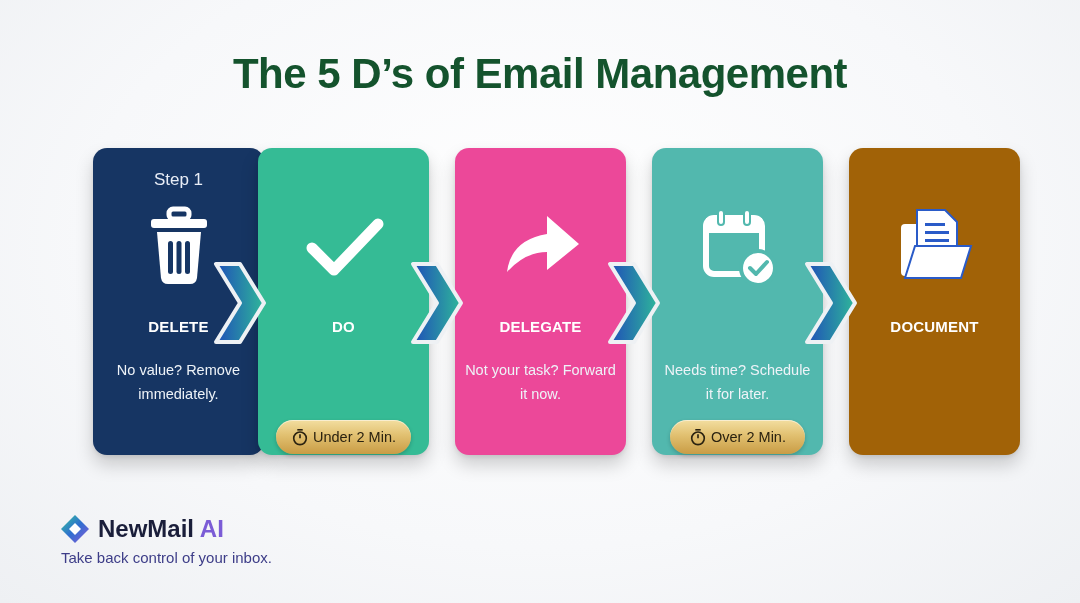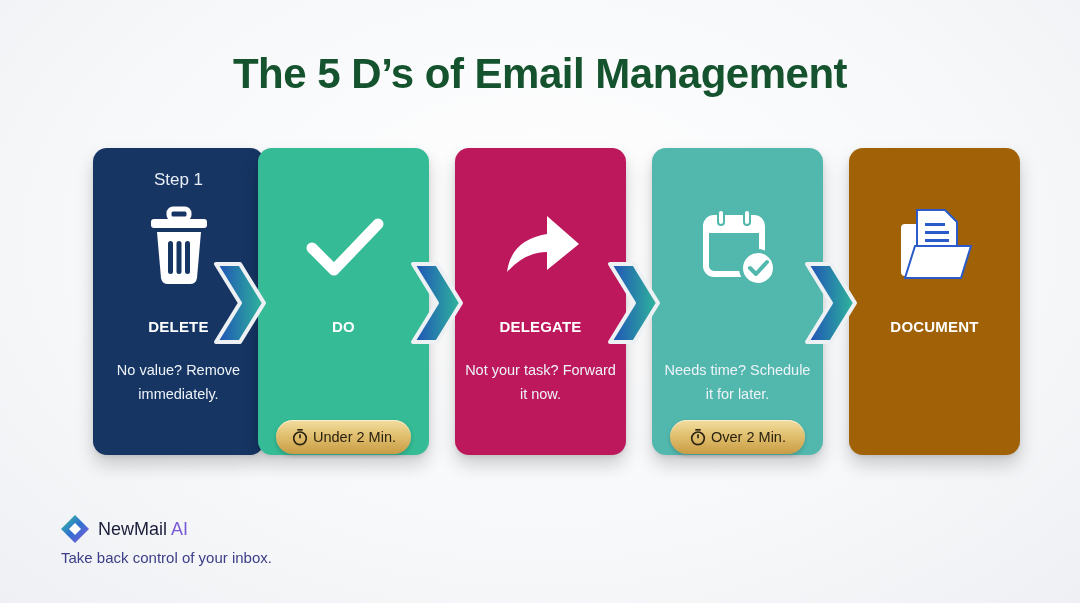--- a/index.html
+++ b/index.html
@@ -24,21 +24,21 @@
   .card .desc { position: absolute; top: 210px; left: 10px; right: 10px; font-size: 14.5px; line-height: 24px; color: #eef3f8; }
   .badge {
     position: absolute; left: 18px; right: 18px; top: 272px; height: 34px; border-radius: 17px;
     background: linear-gradient(180deg, #f3dea0 0%, #e1c070 45%, #c99c45 100%);
     box-shadow: 0 2px 4px rgba(0,0,0,0.2), inset 0 1px 0 rgba(255,255,255,0.5);
     color: #2a2210; font-size: 14.5px; display: flex; align-items: center; justify-content: center; gap: 4px;
   }
   .badge svg { width: 18px; height: 18px; }
   .chev { position: absolute; top: 258px; width: 60px; height: 90px; }
   .brand { position: absolute; left: 60px; top: 514px; display: flex; align-items: center; gap: 8px; }
-  .brand .name { font-size: 18px; font-weight: 400; color: #1a1e3a; }
+  .brand .name { font-size: 24px; font-weight: 700; color: #1a1e3a; }
   .brand .ai { color: #7b5cd6; }
   .tagline { position: absolute; left: 61px; top: 549px; font-size: 15px; color: #3d3d88; }
 </style>
 </head>
 <body>
 
 <div class="title">The 5 D’s of Email Management</div>
 
 <div class="card" style="left:61px;background:#163563;margin-left:32px;">
   <div class="step">Step 1</div>
@@ -62,21 +62,21 @@
   <div class="badge">
     <svg viewBox="0 0 20 20">
         <circle cx="10" cy="11.5" r="7" fill="none" stroke="#2a2210" stroke-width="1.8"></circle>
         <line x1="7" y1="2" x2="13" y2="2" stroke="#2a2210" stroke-width="1.8"></line>
         <line x1="10" y1="11.5" x2="10" y2="7" stroke="#2a2210" stroke-width="1.8"></line>
       </svg>
     <span>Under 2 Min.</span>
   </div>
 </div>
 
-<div class="card" style="left:455px;background:#be185d;text-align:center;">
+<div class="card" style="left:455px;background:#ec4899;text-align:center;">
   <svg class="icon" viewBox="0 0 80 80">
     <path d="M6 66 Q10 34 46 28 L46 10 L78 38 L46 64 L46 46 Q24 46 6 66 Z" fill="#fff"></path>
   </svg>
   <div class="name">DELEGATE</div>
   <div class="desc">Not your task? Forward it now.</div>
 </div>
 
 <div class="card" style="left:652px;background:#52b8ae;">
   <svg class="icon" viewBox="0 0 80 80">
     <rect x="8" y="12" width="56" height="56" rx="8" fill="none" stroke="#fff" stroke-width="6"></rect>

